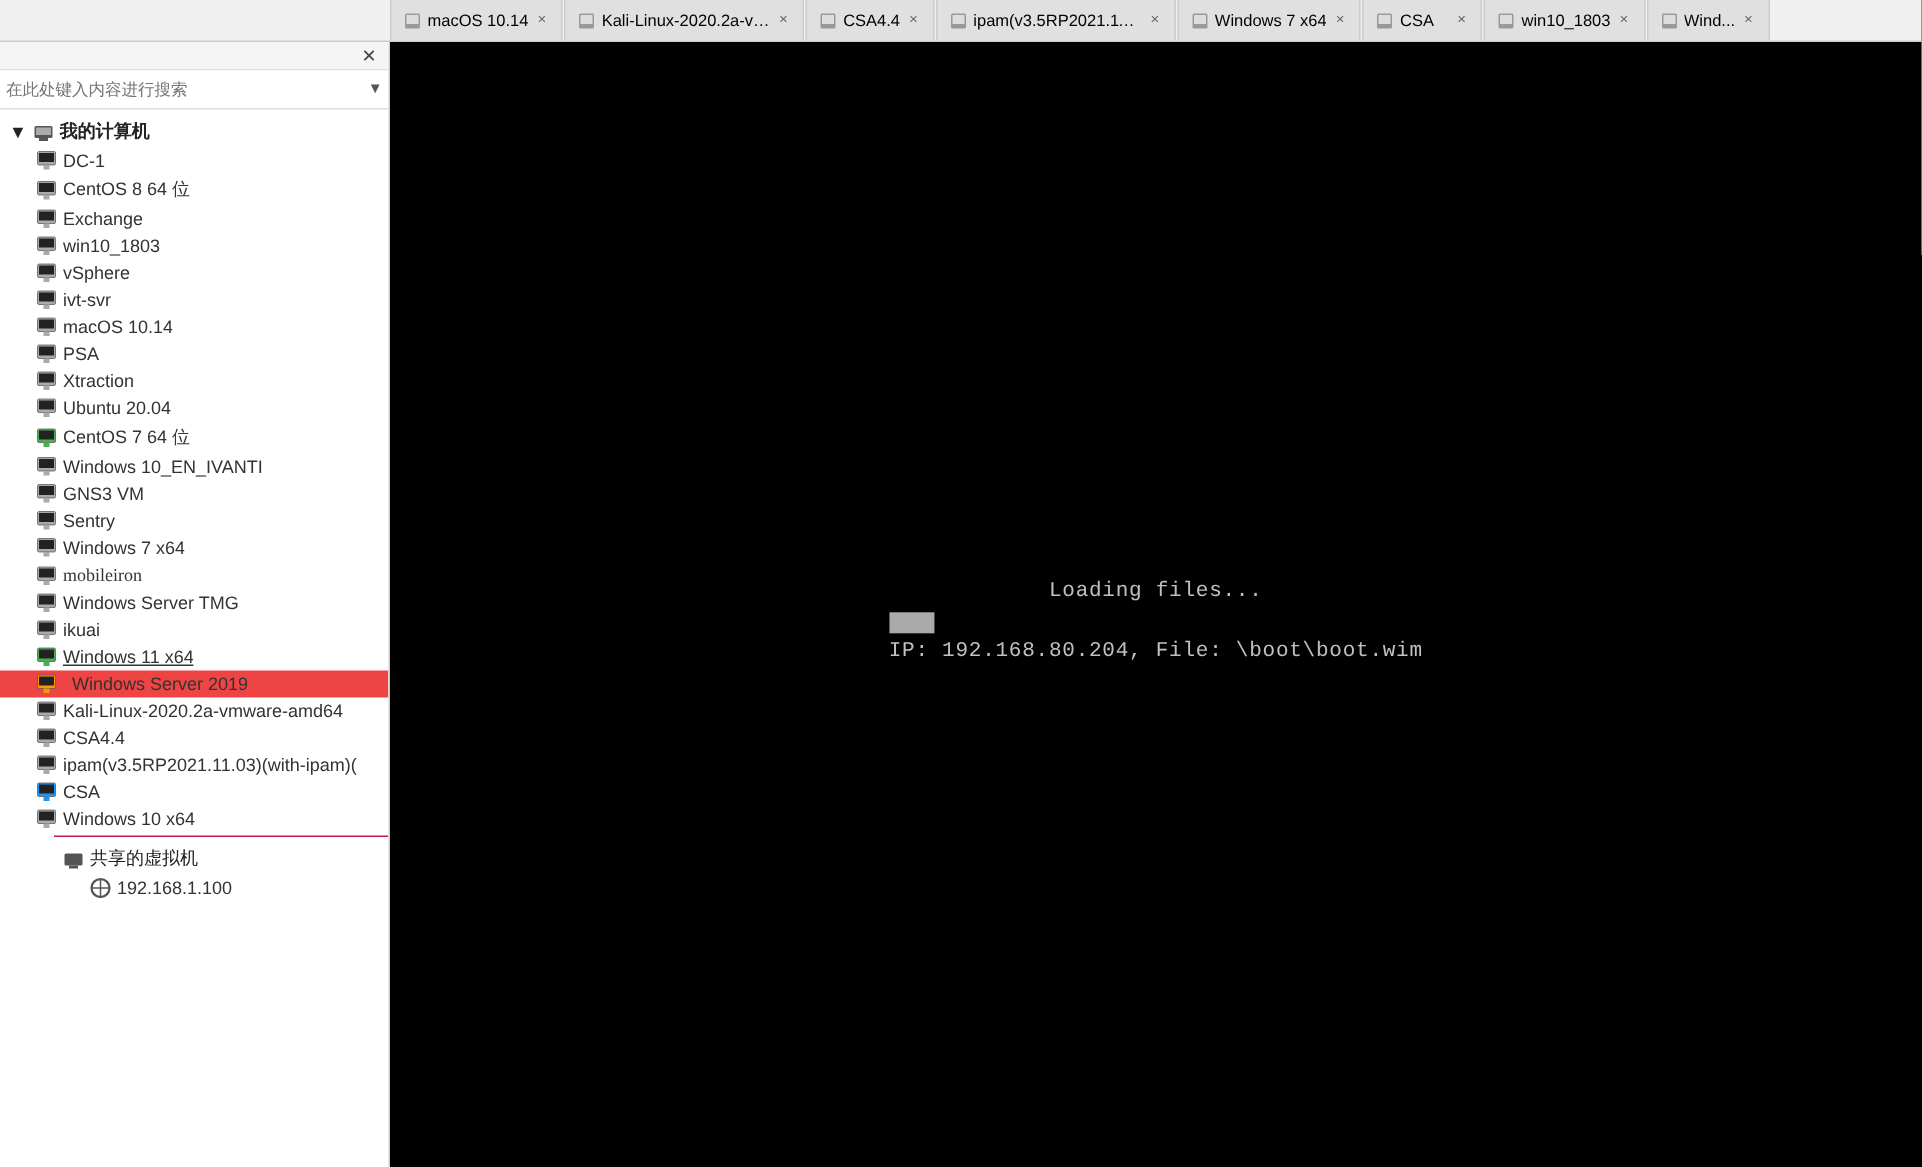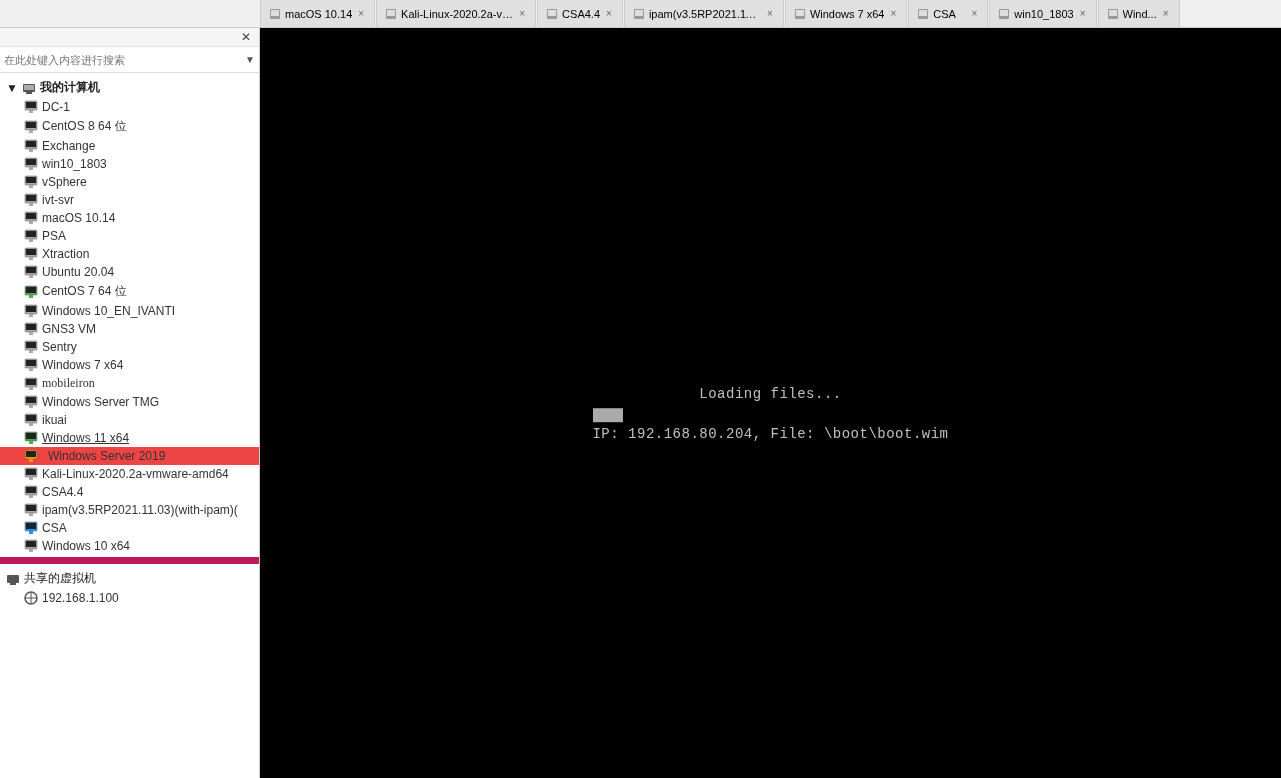--- a/index.html
+++ b/index.html
@@ -145,22 +145,23 @@
     .tree-item.selected { background: #ef4444; gap: 10px; }
 
     .folder-icon {
       width: 14px;
       height: 14px;
       flex-shrink: 0;
     }
 
     
     .tree-shared {
-      border-top: 7px solid #be185d;
+      border-top: 1px solid #be185d;
       padding-top: 4px;
+      margin-left: 36px;
     }
     .tree-shared-header {
       display: flex;
       align-items: center;
       padding: 2px 6px;
       cursor: pointer;
       gap: 4px;
       font-size: 12px;
       color: #222;
     }

